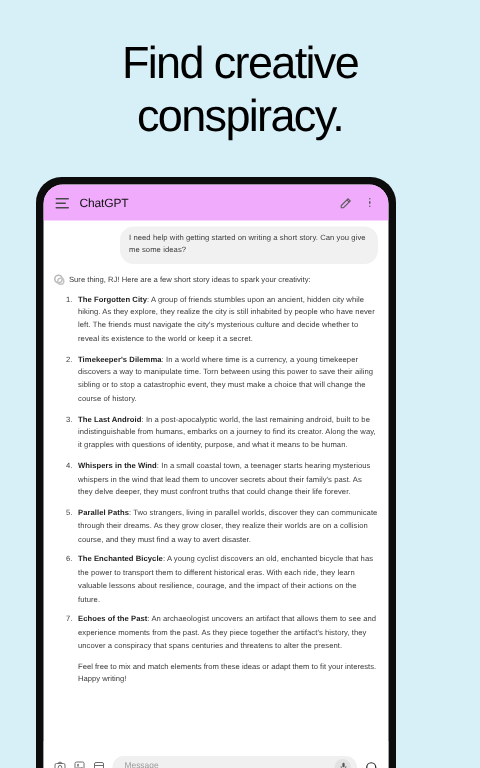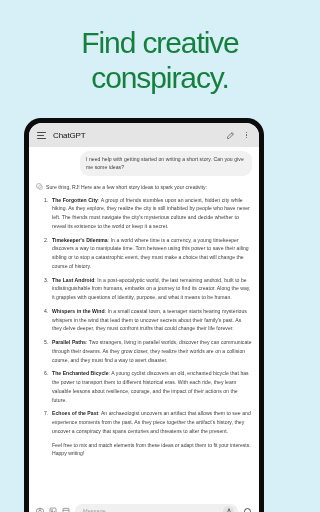--- a/index.html
+++ b/index.html
@@ -10,21 +10,21 @@
     -webkit-font-smoothing:antialiased;
   }
 
   .headline {
     position:absolute;
     top:26px; left:0; right:0;
     text-align:center;
     font-size:30px;
     line-height:1.16;
     letter-spacing:-1.1px;
-    color:#15803d;
+    color:#000000;
     font-weight:400;
   }
 
   
   .phone {
     position:absolute;
     left:24px;
     top:118px;
     width:240px;
     height:410px;
@@ -41,21 +41,21 @@
     position:relative;
   }
 
   
   .app-header {
     height:24px;
     display:flex;
     align-items:center;
     padding:0 8px;
     gap:7px;
-    background:#e5e5e5;
+    background:#f0abfc;
   }
   .hamburger { width:9px; display:flex; flex-direction:column; gap:2px; }
   .hamburger i { display:block; height:1px; background:#4a4a4a; border-radius:1px; }
   .hamburger i:nth-child(2) { width:7px; }
   .app-title { font-size:8px; color:#111; font-weight:500; letter-spacing:-0.1px; }
   .header-spacer { flex:1; }
   .hicon { color:#5c5c5c; display:flex; align-items:center; }
   .kebab { width:9px; height:11px; display:flex; flex-direction:column;
            align-items:center; justify-content:center; gap:1.5px; }
   .kebab b { width:1.3px; height:1.3px; background:#5c5c5c; border-radius:50%; display:block; }

